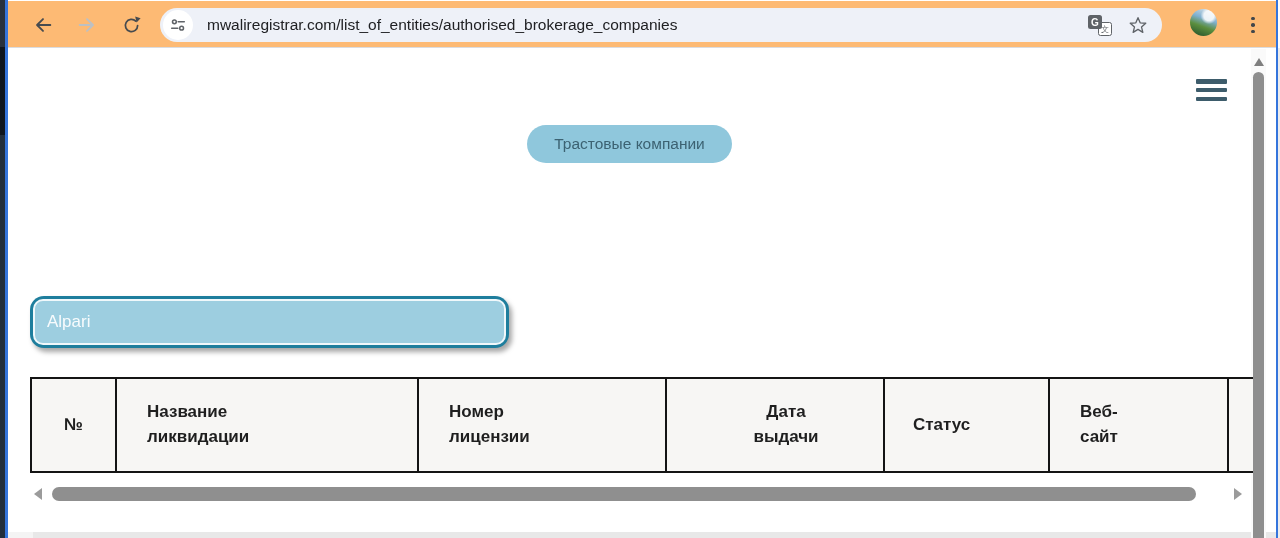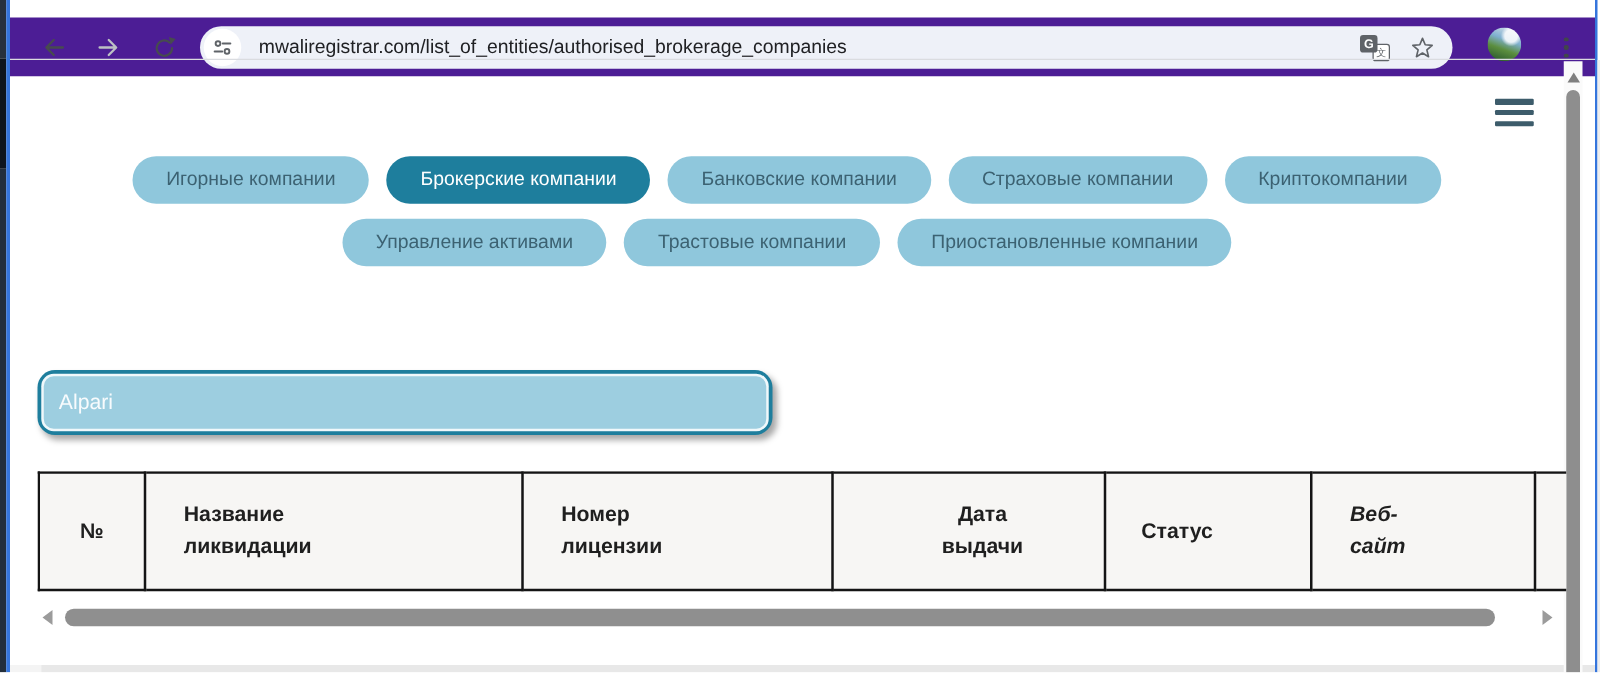--- a/index.html
+++ b/index.html
@@ -10,21 +10,21 @@
   .edge-left-top{position:absolute;left:0;top:0;width:5px;height:47px;background:#27313e;}
   .edge-left-mid{position:absolute;left:0;top:47px;width:5px;height:88px;background:#0e151e;}
   .edge-left-bot{position:absolute;left:0;top:135px;width:5px;height:403px;background:#222e3c;}
   .blue-line-left{position:absolute;left:5px;top:0;width:3px;height:538px;background:#3575dc;}
   .blue-line-right{position:absolute;left:1276px;top:0;width:2px;height:538px;background:#3575dc;}
   .edge-right-gray{position:absolute;left:1278px;top:48px;width:2px;height:490px;background:#ededed;}
   .bottom-strip-light{position:absolute;left:8px;top:532px;width:25px;height:6px;background:#f4f4f4;}
   .bottom-strip{position:absolute;left:33px;top:532px;width:1243px;height:6px;background:#e8e8e8;}
 
   
-  .chrome{position:absolute;left:8px;top:14px;width:1268px;height:47px;background:#4c1d95;}
+  .chrome{position:absolute;left:8px;top:1px;width:1268px;height:47px;background:#fdba74;}
   .chrome-divider{position:absolute;left:8px;top:47px;width:1268px;height:1px;background:#dadce0;}
   .nav-btn{position:absolute;top:11px;width:26px;height:26px;display:flex;align-items:center;justify-content:center;cursor:pointer;}
   .nav-back{left:22px;} .nav-fwd{left:66px;} .nav-reload{left:110px;}
   .url-bar{position:absolute;left:152px;top:7px;width:1002px;height:34px;background:#eef1f8;border-radius:17px;display:flex;align-items:center;}
   .site-chip{width:30px;height:30px;margin-left:3px;border-radius:50%;background:#ffffff;display:flex;align-items:center;justify-content:center;flex:0 0 auto;}
   .url-text{margin-left:14px;font-size:15.5px;color:#202124;white-space:nowrap;flex:1 1 auto;overflow:hidden;}
   .urlbar-icons{display:flex;align-items:center;gap:16px;margin-right:14px;}
   .translate-icon{position:relative;width:24px;height:22px;}
   .tg-front{position:absolute;left:0;top:1px;width:14px;height:14px;background:#5f6368;border-radius:2.5px;
             color:#fff;font-size:10px;font-weight:bold;display:flex;align-items:center;justify-content:center;}
@@ -49,39 +49,39 @@
   .hamburger i{display:block;height:4.5px;background:#3d5c6b;border-radius:1px;}
 
   
   .pills{position:absolute;left:8px;top:125px;width:1243px;display:flex;flex-direction:column;gap:12px;}
   .pill-row{display:flex;justify-content:center;gap:14px;}
   .pill{height:38px;line-height:38px;padding:0 27px;border-radius:19px;background:#8fc7dc;color:#3c6272;
         font-size:15.5px;white-space:nowrap;cursor:pointer;}
   .pill.active{background:#1e7e9d;color:#ffffff;}
 
   
-  .search-wrap{position:absolute;left:30px;top:296px;width:588px;height:52px;background:#1e7e9d;border-radius:14px;
+  .search-wrap{position:absolute;left:30px;top:296px;width:479px;height:52px;background:#1e7e9d;border-radius:14px;
                box-shadow:3px 4px 5px rgba(0,0,0,0.35);padding:3px;box-sizing:border-box;}
   .search-inner{width:100%;height:100%;background:#9dcee0;border:2px solid rgba(255,255,255,0.85);border-radius:10px;
                 box-sizing:border-box;display:flex;align-items:center;}
   .search-input{width:100%;height:100%;background:transparent;border:none;outline:none;padding:0 12px;
                 font-size:17px;color:#ffffff;font-family:"Liberation Sans","DejaVu Sans",sans-serif;}
   .search-input::placeholder{color:#fdfeff;opacity:0.95;}
 
   
   .table-clip{position:absolute;left:30px;top:377px;width:1223px;height:97px;overflow:hidden;}
   table.reg{border-collapse:collapse;table-layout:fixed;width:1297px;background:#f7f6f4;}
   table.reg th{border:2px solid #141414;height:92px;font-size:17px;font-weight:bold;color:#1f1f1f;
                text-align:left;vertical-align:middle;padding:0 8px 0 30px;line-height:1.45;}
   table.reg th.c-num{width:83px;text-align:center;padding:0;}
   table.reg th.c-org{width:262px;} table.reg th.c-lic{width:208px;} table.reg th.c-date{width:178px;text-align:center;}
   table.reg th.c-status{width:127px;padding-left:28px;} table.reg th.c-web{width:139px;} table.reg th.c-check{width:300px;}
   .hdr{display:inline-block;}
   .c-org .hdr{max-width:125px;} .c-lic .hdr{max-width:110px;} .c-date .hdr{max-width:85px;}
-  .c-web .hdr{max-width:62px;font-style:italic;}
+  .c-web .hdr{max-width:62px;}
 
   
   .hscroll-left{position:absolute;left:34px;top:488px;width:0;height:0;cursor:pointer;
                 border-top:6px solid transparent;border-bottom:6px solid transparent;border-right:8px solid #9b9b9b;}
   .hscroll-thumb{position:absolute;left:52px;top:487px;width:1144px;height:14px;background:#8f8f8f;border-radius:7px;cursor:pointer;}
   .hscroll-right{position:absolute;left:1234px;top:488px;width:0;height:0;cursor:pointer;
                  border-top:6px solid transparent;border-bottom:6px solid transparent;border-left:8px solid #9b9b9b;}
 
   svg{display:block;}
 </style>
@@ -154,30 +154,21 @@
   <div class="vscroll-thumb"></div>
 
   <div class="hamburger">
     <i></i>
     <i></i>
     <i></i>
   </div>
 
   <div class="pills">
     <div class="pill-row">
-      <div class="pill">Игорные компании</div>
-      <div class="pill active">Брокерские компании</div>
-      <div class="pill">Банковские компании</div>
-      <div class="pill">Страховые компании</div>
-      <div class="pill">Криптокомпании</div>
-    </div>
-    <div class="pill-row">
-      <div class="pill">Управление активами</div>
       <div class="pill">Трастовые компании</div>
-      <div class="pill">Приостановленные компании</div>
     </div>
   </div>
 
   <div class="search-wrap">
     <div class="search-inner">
       <input class="search-input" type="text" placeholder="Alpari" style="">
     </div>
   </div>
 
   <div class="table-clip">

